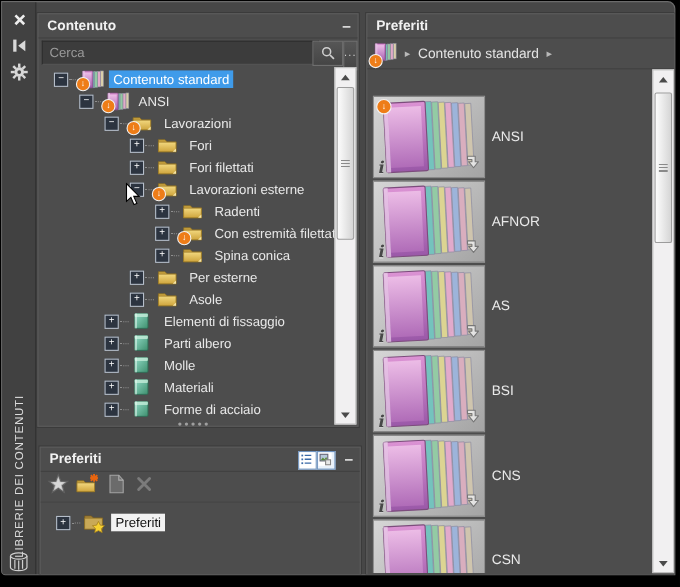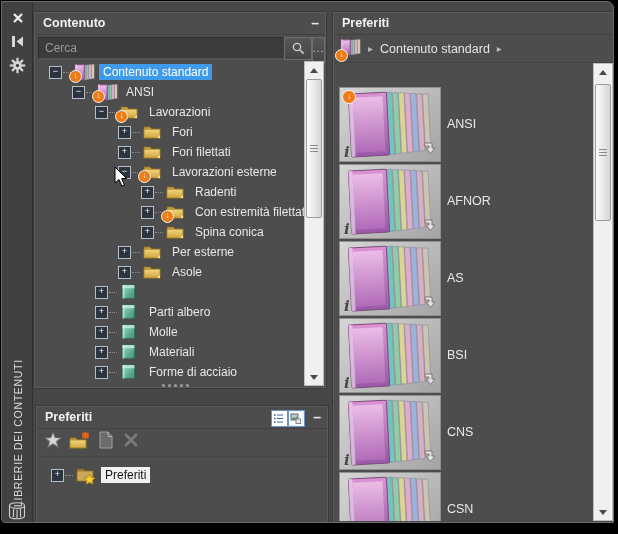--- a/index.html
+++ b/index.html
@@ -316,20 +316,21 @@
         <div class="tree-row" style="top: 221px; padding-left: 59px;">
           <span class="expander">+</span>
           <span class="stub"></span>
           <span class="ticon">
             <svg width="19" height="17" viewBox="0 0 19 17">
               <rect x="3.5" y="2" width="12" height="13.5" rx="1" fill="url(#gTeal)" stroke="#2e6f58" stroke-width="0.8"></rect>
               <rect x="3.5" y="2" width="12" height="3.2" rx="1" fill="#c4ecd9" opacity="0.8"></rect>
               <rect x="3.5" y="2" width="2" height="13.5" fill="#e8fbf2" opacity="0.55"></rect>
             </svg>
           </span>
+          <span class="tlabel">Elementi di fissaggio</span>
         </div>
         <div class="tree-row" style="top: 241px; padding-left: 59px;">
           <span class="expander">+</span>
           <span class="stub"></span>
           <span class="ticon">
             <svg width="19" height="17" viewBox="0 0 19 17">
               <rect x="3.5" y="2" width="12" height="13.5" rx="1" fill="url(#gTeal)" stroke="#2e6f58" stroke-width="0.8"></rect>
               <rect x="3.5" y="2" width="12" height="3.2" rx="1" fill="#c4ecd9" opacity="0.8"></rect>
               <rect x="3.5" y="2" width="2" height="13.5" fill="#e8fbf2" opacity="0.55"></rect>
             </svg>

